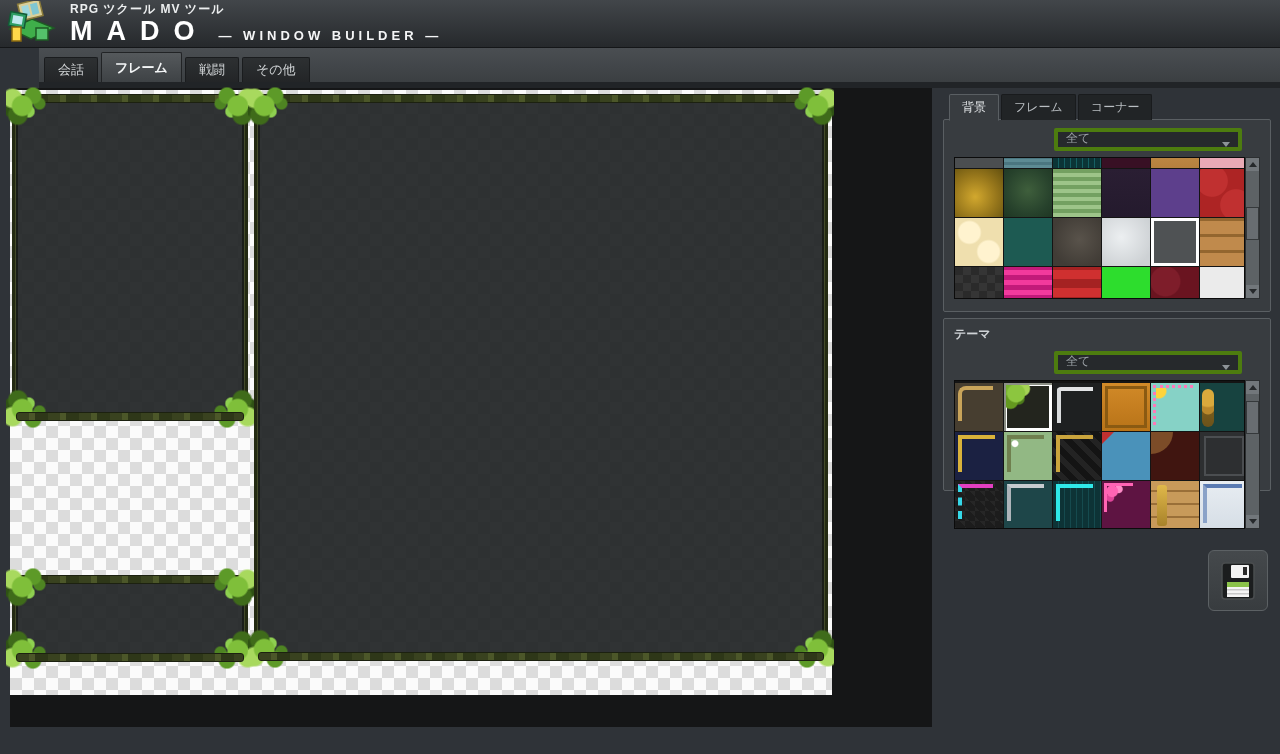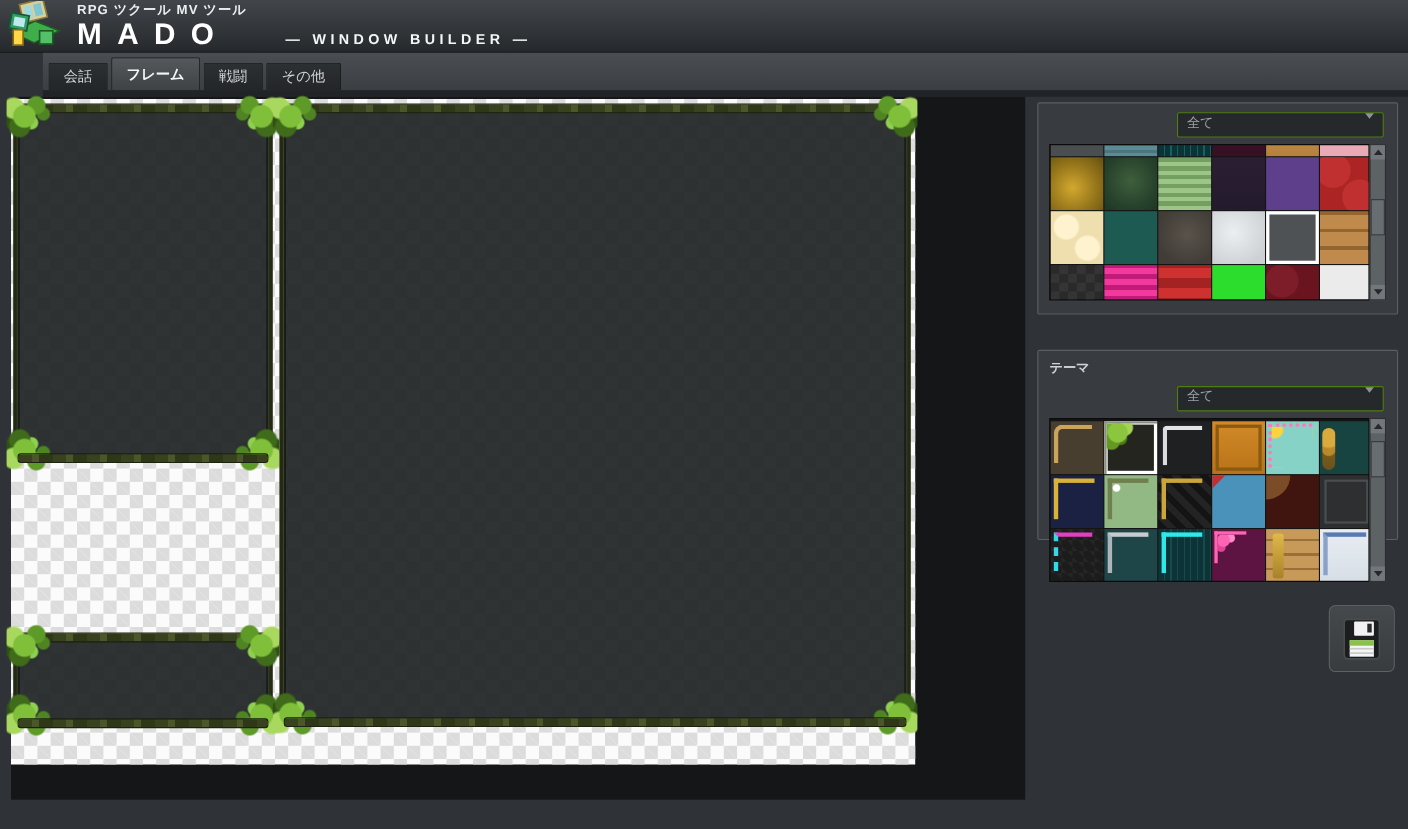--- a/index.html
+++ b/index.html
@@ -7,21 +7,21 @@
   body{font-family:"Liberation Sans","DejaVu Sans",sans-serif;}
   #app{position:relative;width:1280px;height:754px;overflow:hidden;background:#2f3338;}
 
   
   .titlebar{position:absolute;left:0;top:0;width:1280px;height:48px;
     background:linear-gradient(#42464a,#26292c);border-bottom:1px solid #141618;
     display:flex;align-items:center;}
   .logo{width:52px;height:46px;margin:1px 4px 1px 6px;flex:0 0 auto;}
   .brand{display:flex;flex-direction:column;justify-content:flex-start;margin-left:8px;}
   .brand-small{color:#eceeef;font-size:12px;font-weight:bold;letter-spacing:1px;line-height:14px;}
-  .brand-row{display:flex;align-items:baseline;gap:41px;}
+  .brand-row{display:flex;align-items:baseline;}
   .brand-large{color:#ffffff;font-size:27px;font-weight:bold;letter-spacing:14px;line-height:30px;}
   .brand-suffix{color:#f4f5f6;font-size:13px;font-weight:bold;letter-spacing:4px;margin-left:10px;}
 
   
   .tabbar{position:absolute;left:0;top:48px;width:1280px;height:34px;
     background:linear-gradient(#4a4e52,#3b3f42);display:flex;align-items:flex-end;padding-left:5px;margin-left:39px;}
   .tabbar:after{content:"";position:absolute;left:0;top:34px;width:100%;height:6px;background:#212427;}
   .main-tab{height:25px;padding:0 13px;margin-right:3px;display:flex;align-items:center;
     font-size:13px;color:#d3d6d8;background:linear-gradient(#2d3032,#232527);
     border:1px solid #1a1c1e;border-bottom:none;border-radius:2px 2px 0 0;cursor:pointer;}
@@ -65,22 +65,22 @@
     border-radius:2px 2px 0 0;cursor:pointer;position:relative;z-index:2;}
   .panel-tab.active{background:#383c40;border:1px solid #5a5f63;border-bottom:1px solid #383c40;
     color:#dfe2e4;margin-bottom:-1px;}
   .panel-body{position:relative;border:1px solid #5a5f63;background:#383c40;border-radius:2px;}
   #bg-panel{left:943px;top:94px;}
   #bg-panel .panel-body{height:193px;margin-top:-1px;}
   #theme-panel{left:943px;top:318px;}
   #theme-panel .panel-body{height:217px;}
   .theme-label{position:absolute;left:10px;top:7px;font-size:12px;font-weight:bold;color:#cfd3d6;}
 
-  .dropdown{position:absolute;right:12px;width:188px;height:23px;display:flex;align-items:flex-start;
-    background:#26292c;border:1px solid #4d7c0f;border-radius:2px;color:#9ba1a6;
+  .dropdown{position:absolute;right:28px;width:188px;height:23px;display:flex;align-items:flex-end;
+    background:#26292c;border:4px solid #4d7c0f;border-radius:2px;color:#9ba1a6;
     font-size:12px;padding:0 8px;cursor:pointer;}
   .dd-arrow{margin-left:auto;width:0;height:0;border-left:4px solid transparent;
     border-right:4px solid transparent;border-top:5px solid #8d9398;}
   #bg-panel .dropdown{top:8px;}
   #theme-panel .dropdown{top:32px;}
 
   .grid{position:absolute;left:10px;width:291px;background:#141414;
     border:1px solid #0b0b0b;overflow:hidden;}
   #texture-grid{top:37px;height:142px;}
   #theme-grid{top:61px;height:149px;}
@@ -164,20 +164,25 @@
         <div class="rpg-window" style="left: 244px; top: 5px; width: 574px; height: 565px;">
           <div class="foliage f-tl"></div>
           <div class="foliage f-tr"></div>
           <div class="foliage f-bl"></div>
           <div class="foliage f-br"></div>
         </div>
       </div>
   </div>
 
   <div class="panel" id="bg-panel">
+    <div class="panel-tabs" id="bg-panel-tabs">
+        <div class="panel-tab active">背景</div>
+        <div class="panel-tab">フレーム</div>
+        <div class="panel-tab">コーナー</div>
+      </div>
     <div class="panel-body">
       <div class="dropdown">
         <span>全て</span>
         <span class="dd-arrow"></span>
       </div>
       <div class="grid" id="texture-grid">
         <div class="grid-inner">
             <div class="swatch" style="background: rgb(75, 78, 80);"></div>
             <div class="swatch" style="background: repeating-linear-gradient(0deg, rgb(93, 139, 148) 0px, rgb(93, 139, 148) 3px, rgb(75, 118, 128) 3px, rgb(75, 118, 128) 6px);"></div>
             <div class="swatch" style="background: repeating-linear-gradient(90deg, rgb(11, 52, 54) 0px, rgb(11, 52, 54) 5px, rgb(21, 96, 99) 5px, rgb(21, 96, 99) 6px);"></div>

